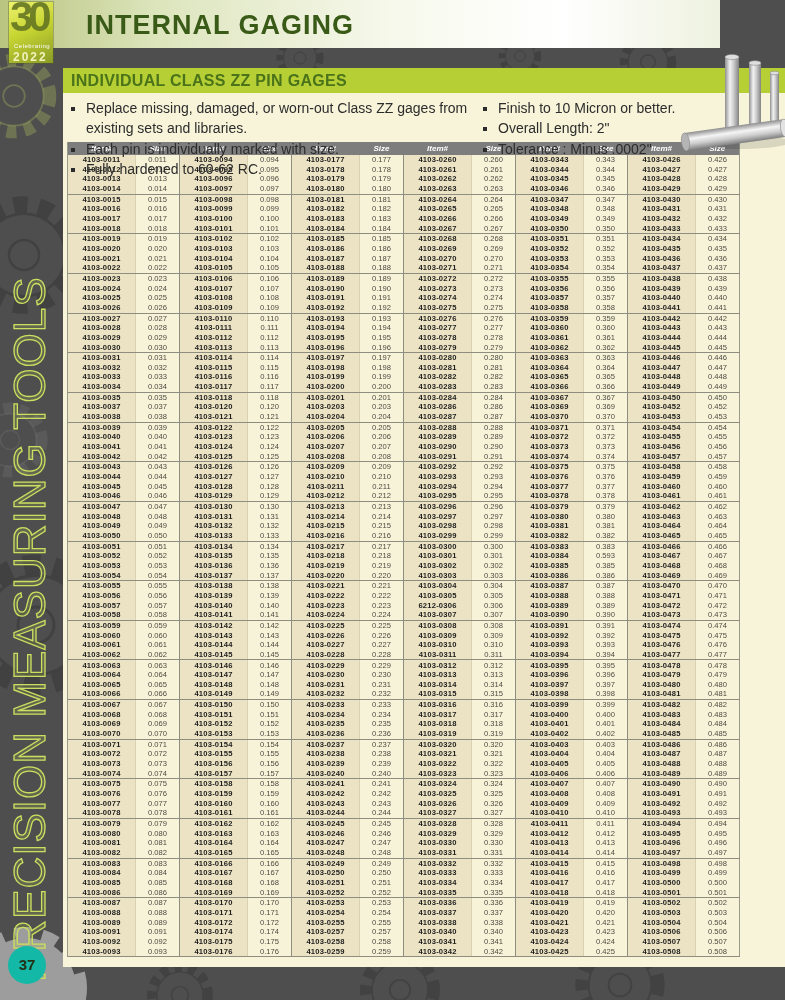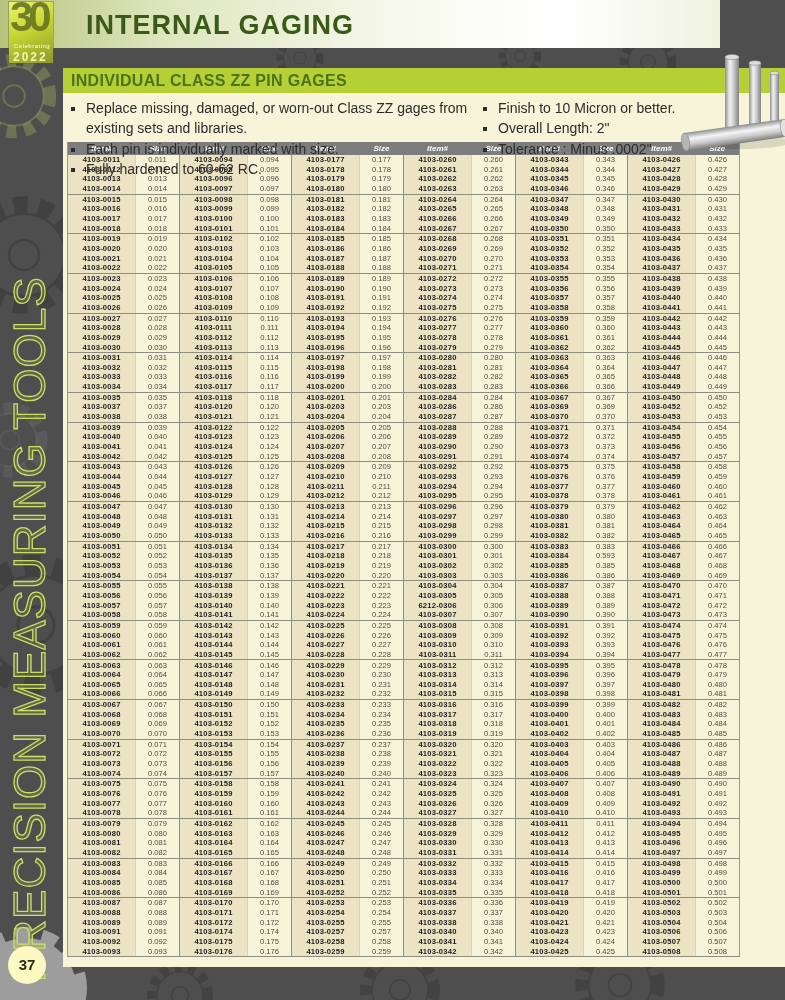--- a/index.html
+++ b/index.html
@@ -34,21 +34,21 @@
   
   .vertical-title{
     position:absolute;left:-287px;top:634px;width:640px;height:56px;z-index:2;
     transform:rotate(-90deg);transform-origin:center;
     font-size:44px;font-weight:500;letter-spacing:1px;text-align:center;white-space:nowrap;
     color:rgba(204,222,95,0.18);-webkit-text-stroke:1.3px #cade5f;
   }
   
   .page-num{
     position:absolute;left:8px;top:946px;width:38px;height:38px;border-radius:50%;
-    background:#fef9c3;color:#233014;font-size:15px;font-weight:bold;
+    background:#14b8a6;color:#233014;font-size:15px;font-weight:bold;
     text-align:center;line-height:38px;z-index:4;
   }
   
   .page{position:absolute;left:63px;top:68px;width:740px;z-index:3;}
   .banner{height:25px;background:#b5cf35;}
   .banner-title{
     color:#4a731a;font-weight:800;font-size:16px;line-height:25px;
     padding-left:8px;letter-spacing:.3px;white-space:nowrap;
   }
   .info{position:relative;background:#f8f4da;height:48px;}

